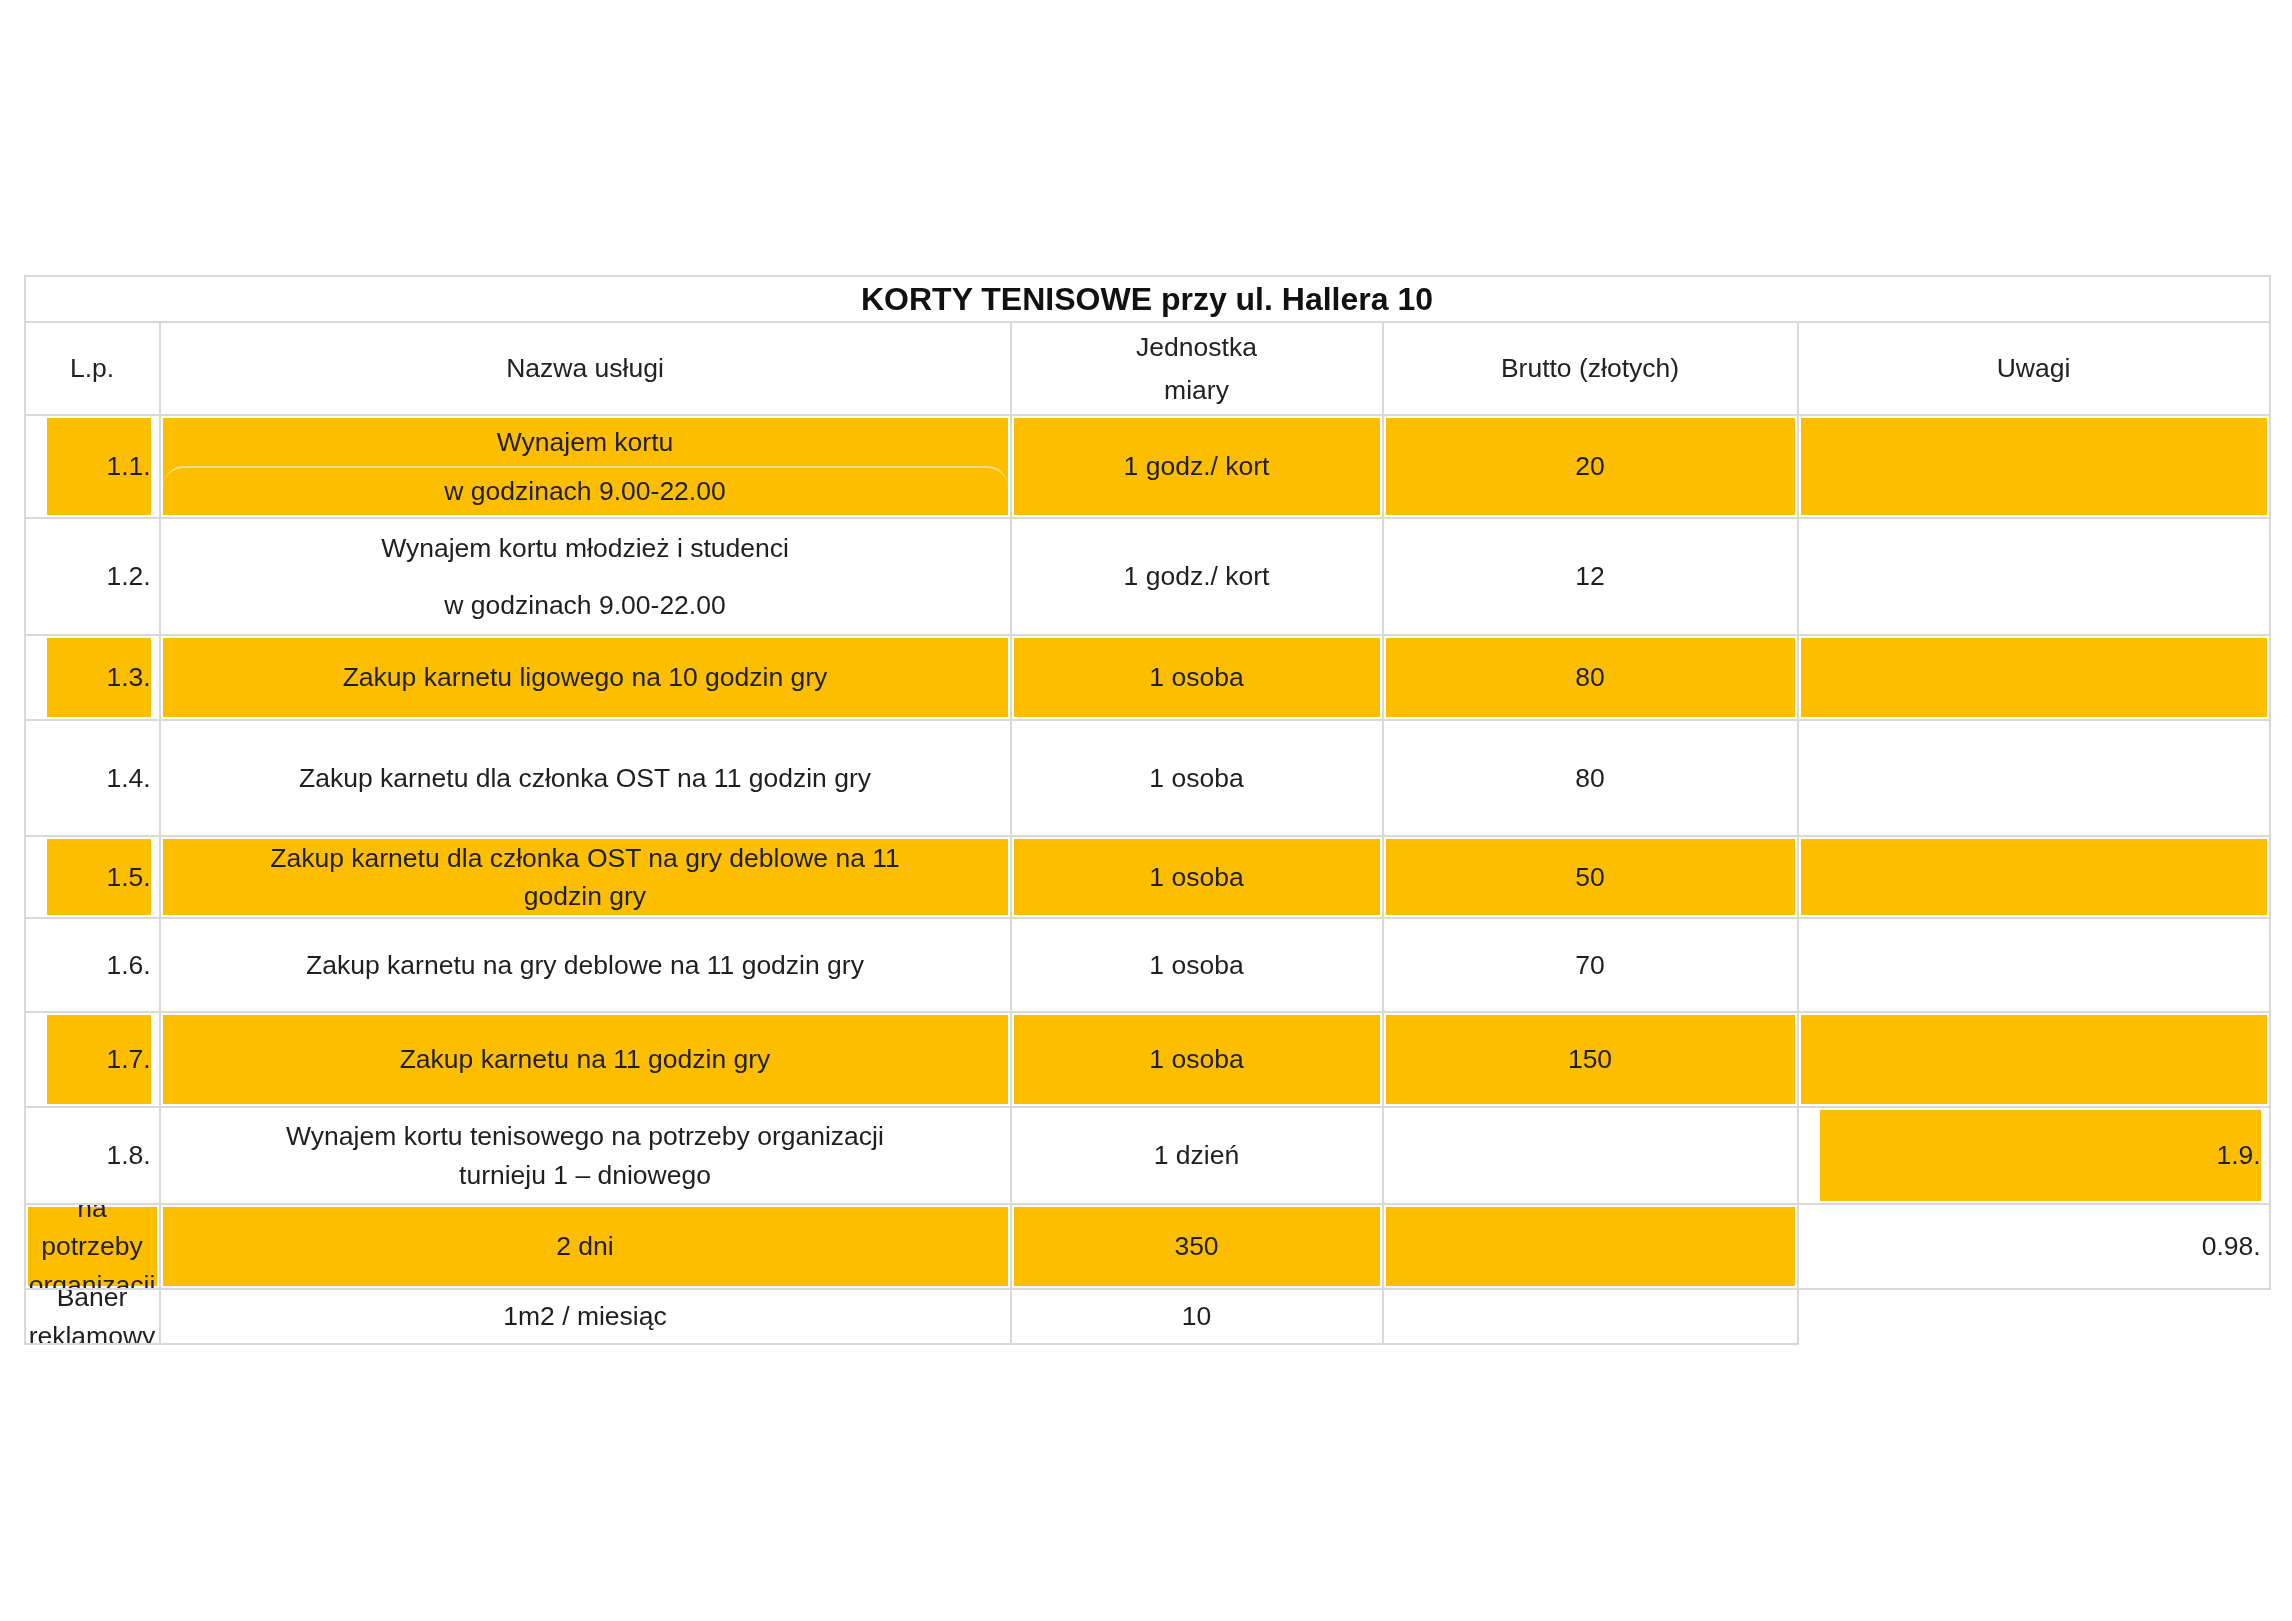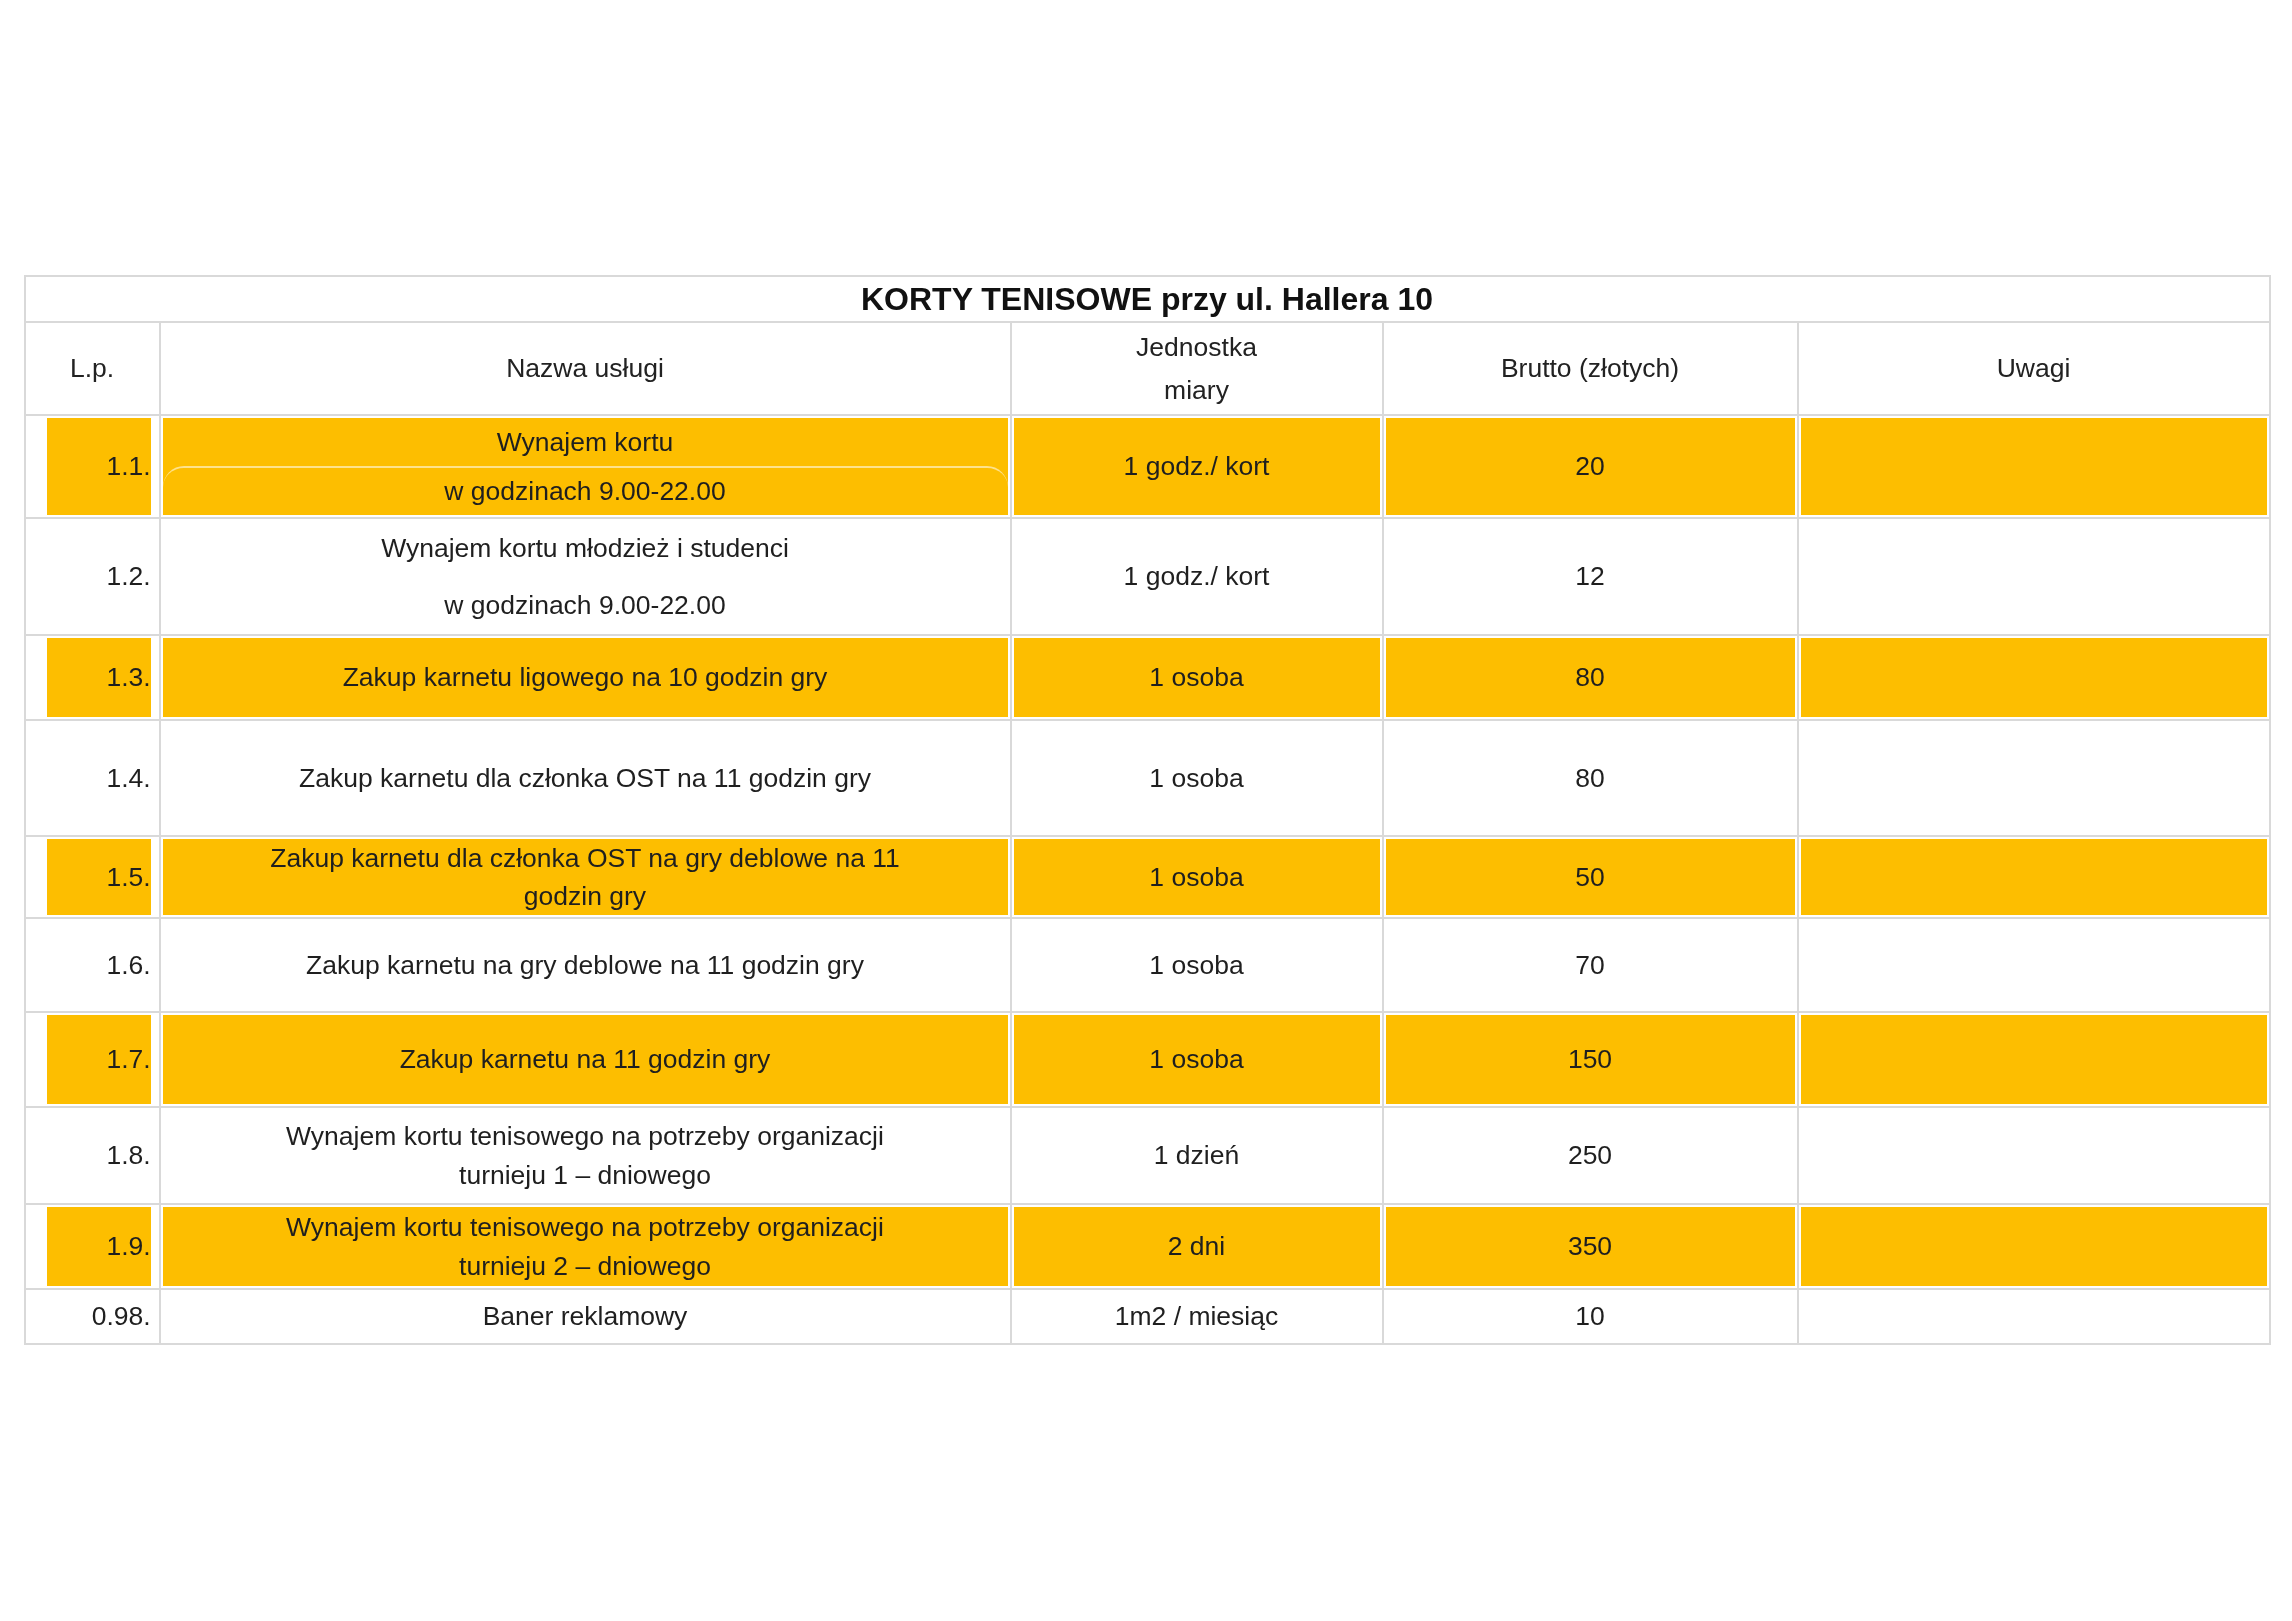--- a/index.html
+++ b/index.html
@@ -147,21 +147,20 @@
   <div class="cell hl">1 osoba</div>
   <div class="cell hl">150</div>
   <div class="cell hl"></div>
 
   <div class="cell lp-data">1.8.</div>
   <div class="cell">
     <div class="nl1">Wynajem kortu tenisowego na potrzeby organizacji</div>
     <div class="nl2">turnieju 1 – dniowego</div>
   </div>
   <div class="cell">1 dzień</div>
-  <div class="cell">250</div>
   <div class="cell"></div>
 
   <div class="cell lp-data hl">1.9.</div>
   <div class="cell hl">
     <div class="nl1">Wynajem kortu tenisowego na potrzeby organizacji</div>
     <div class="nl2">turnieju 2 – dniowego</div>
   </div>
   <div class="cell hl">2 dni</div>
   <div class="cell hl">350</div>
   <div class="cell hl"></div>

